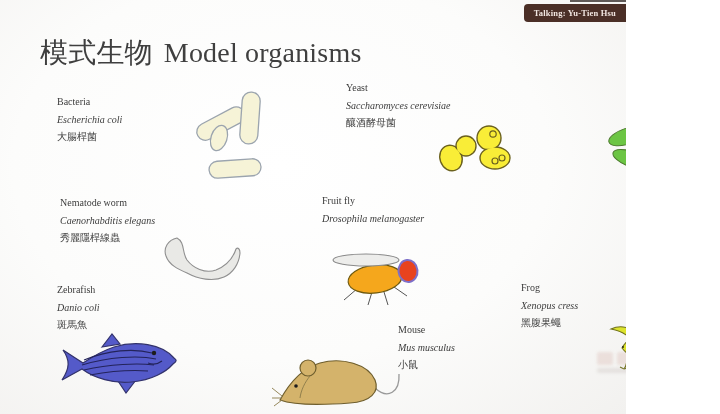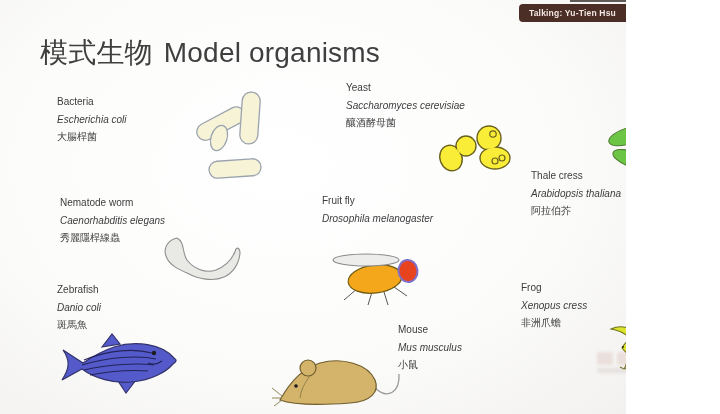--- a/index.html
+++ b/index.html
@@ -1,19 +1,19 @@
 <!DOCTYPE html>
 <html style="--badge-bg: #4b2f27; --badge-text: #f2e7e2; --title-text: #3f3f3f; --body-text: #3c3c3c; --page-number: #8f8d8a; --bacteria: #f6f3d7; --yeast: #f9ed37; --thale-cress: #6cc544; --nematode: #e9e9e6; --fruit-fly-body: #f5a71c; --fruit-fly-eye: #e8431f; --fruit-fly-wing: #ededeb; --zebrafish: #545ac9; --mouse: #d4b36b; --frog: #dce32c;"><head>
 <meta charset="utf-8">
 <style>
   html,body { margin:0; padding:0; }
   .slide {
     position:relative; width:626px; height:414px; overflow:hidden;
     background: radial-gradient(ellipse at 45% 40%, #ffffff 0%, #fcfcfb 55%, #f2f1ef 100%);
-    font-family: Liberation Sans, sans-serif;
+    font-family: Liberation Serif, serif;
     color: var(--body-text, #3c3c3c);
   }
   .screen-edge { position:absolute; top:0; left:570px; width:150px; height:2px; background:#3a3230; opacity:.8; }
   .badge {
     position:absolute; top:4px; right:-4px;
     background: var(--badge-bg, #4b2f27); color: var(--badge-text, #f2e7e2);
     font-size:8.5px; font-weight:bold; letter-spacing:.2px;
     padding:4px 14px 4px 10px; border-radius:4px;
   }
   .title {
@@ -106,25 +106,20 @@
       <ellipse cx="47" cy="7" rx="10" ry="3.5" transform="rotate(-10 47 7)"></ellipse>
       <ellipse cx="69" cy="5" rx="8" ry="3" transform="rotate(6 69 5)"></ellipse>
       <ellipse cx="30" cy="34" rx="20" ry="8" transform="rotate(-18 30 34)"></ellipse>
       <ellipse cx="45" cy="26" rx="13" ry="6" transform="rotate(-45 45 26)"></ellipse>
       <ellipse cx="66" cy="38" rx="13" ry="6" transform="rotate(12 66 38)"></ellipse>
       <ellipse cx="79" cy="54" rx="22" ry="8" transform="rotate(6 79 54)"></ellipse>
       <ellipse cx="33" cy="57" rx="19" ry="7.5" transform="rotate(20 33 57)"></ellipse>
       <ellipse cx="52" cy="47" rx="10" ry="5" transform="rotate(-70 52 47)"></ellipse>
     </g>
   </svg>
-  <div class="org" style="left:531px;top:167px">
-    <div>Thale cress</div>
-    <div class="latin">Arabidopsis thaliana</div>
-    <div>阿拉伯芥</div>
-  </div>
 
   <div class="org" style="left:60px;top:194px">
     <div>Nematode worm</div>
     <div class="latin">Caenorhabditis elegans</div>
     <div>秀麗隱桿線蟲</div>
   </div>
   <svg class="illus" style="left:160px;top:232px" width="90" height="55" viewBox="0 0 90 55">
     <path class="c-worm" d="M17,6 C8,8 3,16 6,24 C9,33 18,37 27,41 C38,47 53,50 64,45 C73,41 79,32 80,21 C80,17 78,15 76,17 C73,26 66,34 56,38 C45,42 33,36 27,28 C22,21 25,10 17,6 Z"></path>
   </svg>
 
@@ -177,21 +172,21 @@
     <g class="c-thin">
       <path d="M10,48 L0,40"></path>
       <path d="M10,50 L0,50"></path>
       <path d="M10,52 L2,58"></path>
     </g>
   </svg>
 
   <div class="org" style="left:521px;top:279px">
     <div>Frog</div>
     <div class="latin">Xenopus cress</div>
-    <div>非洲爪蟾</div>
+    <div>黑腹果蠅</div>
   </div>
   <svg class="illus" style="left:596px;top:306px" width="105" height="90" viewBox="0 0 105 90">
     <path class="c-frog" d="M52,22 L58,8 L64,16 L74,8 L72,20 C66,27 56,27 52,22 Z"></path>
     <path class="c-frog" d="M26,42 C30,34 40,28 52,27 C66,26 78,32 78,43 C78,54 68,60 56,58 C44,56 32,50 26,42 Z"></path>
     <path class="c-frog" d="M46,32 C38,22 26,18 15,23 C26,25 34,31 38,37 Z"></path>
     <path class="c-frog" d="M58,50 L78,48 L84,60 L66,58 L72,68 L56,58 Z"></path>
     <g class="c-frogleg">
       <path d="M32,48 C30,54 32,58 28,63"></path>
       <path d="M28,63 L24,61"></path>
       <path d="M28,63 L31,62"></path>

